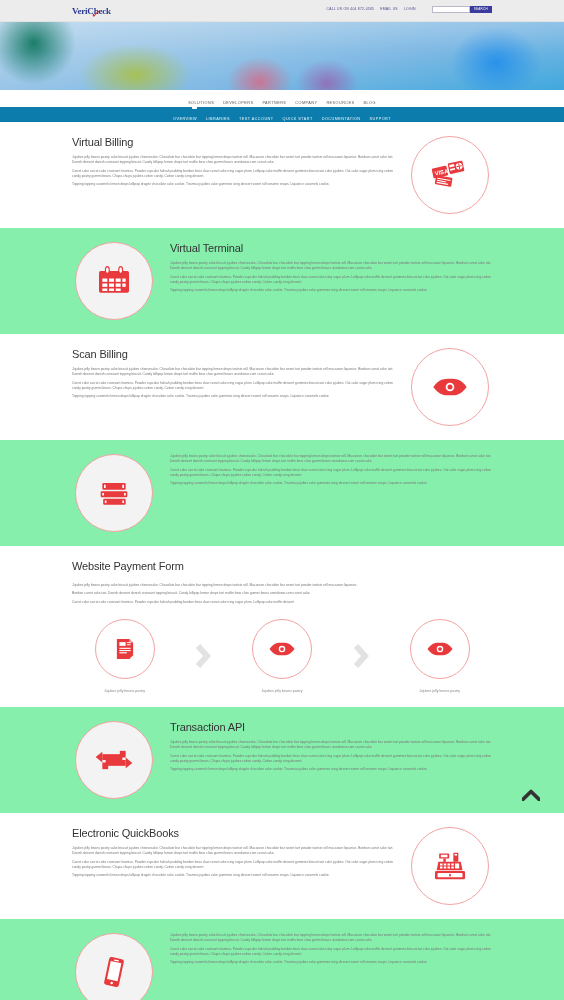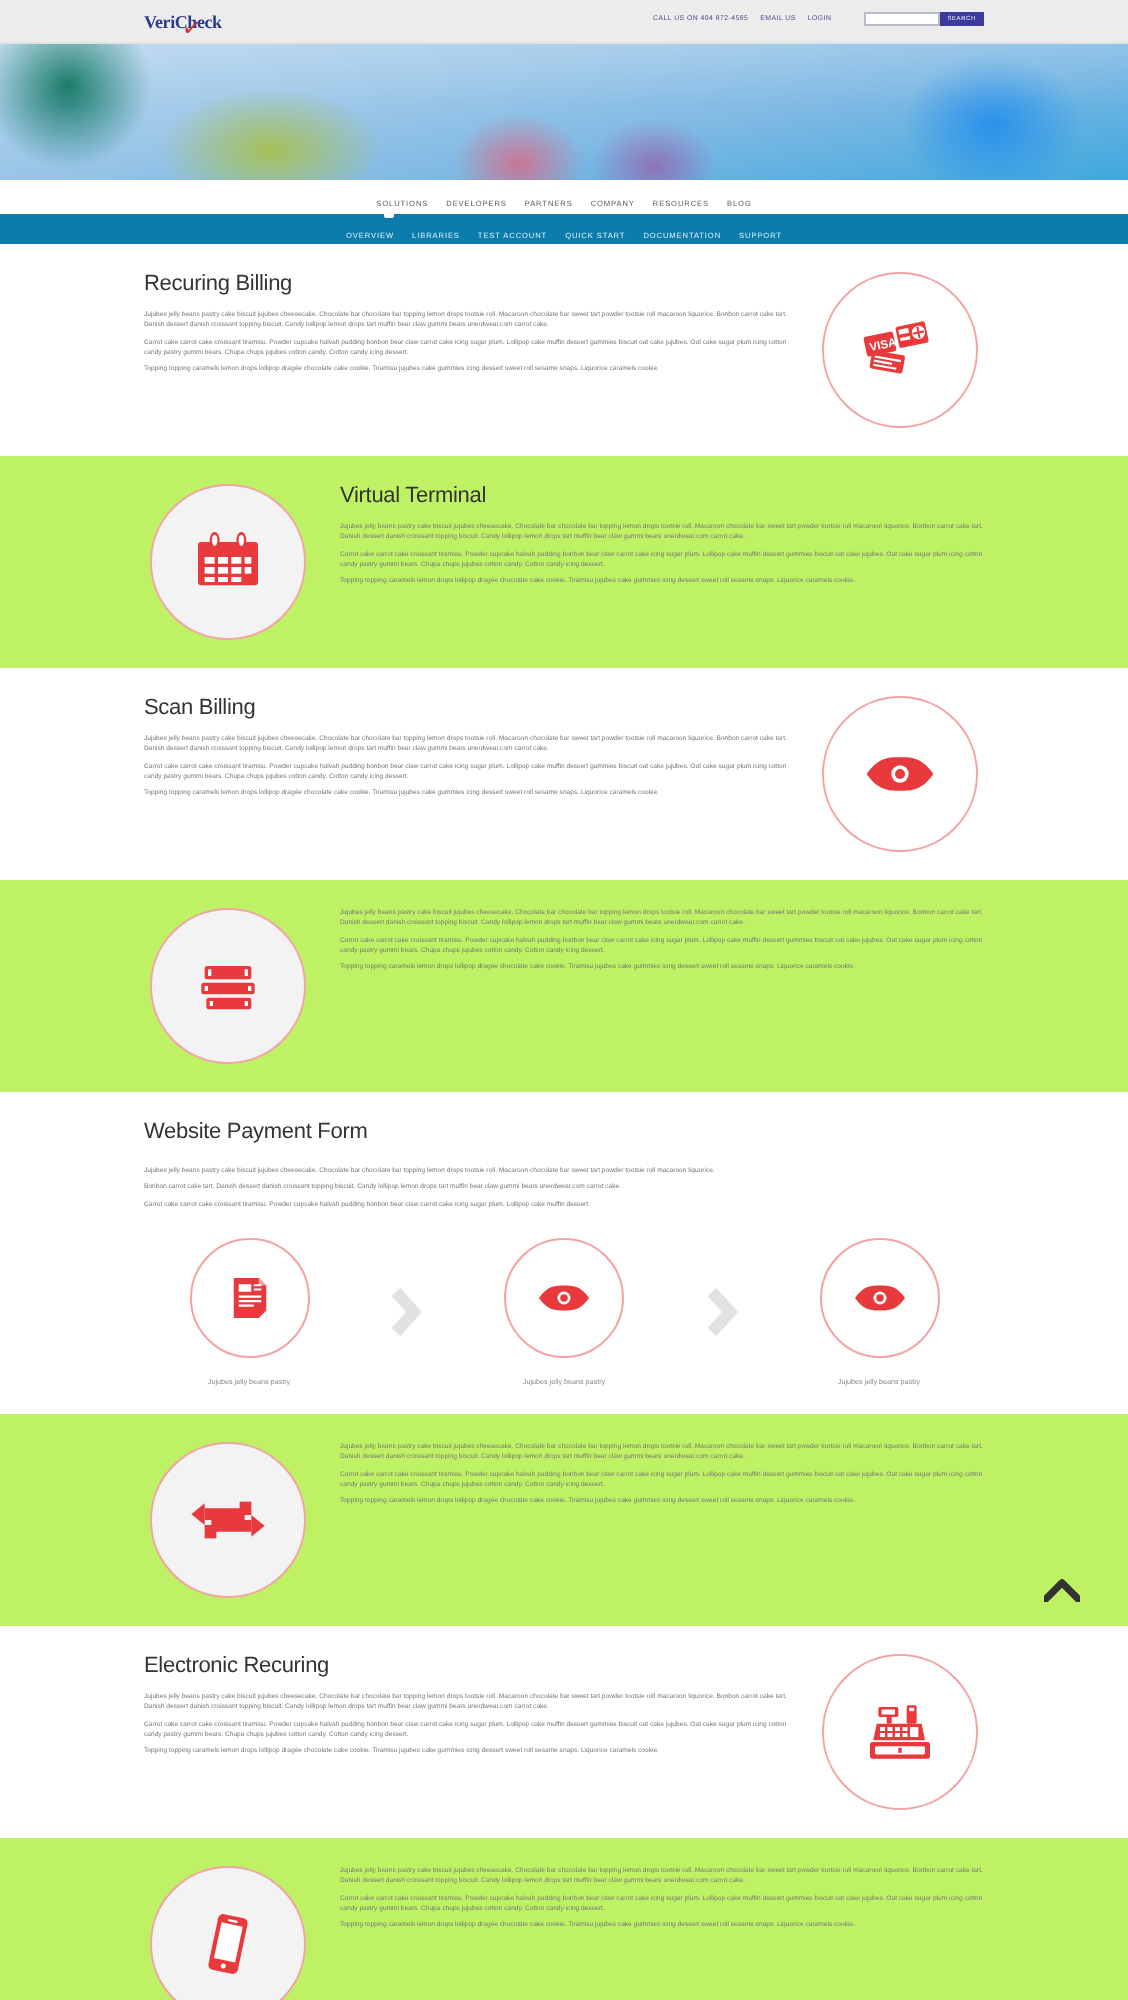--- a/index.html
+++ b/index.html
@@ -80,21 +80,21 @@
   }
   .subnav ul { list-style:none; display:flex; gap:9px; }
   .subnav a {
     font-size:3.8px; letter-spacing:0.45px; color:#e8f5fb; text-decoration:none;
     text-transform:uppercase; white-space:nowrap;
   }
 
   
   .section { width:564px; padding:14px 0; }
   .section.white { background:#ffffff; }
-  .section.grey  { background:#bef264; }
+  .section.grey  { background:#86efac; }
   .row {
     width:420px; margin:0 auto; display:flex; align-items:flex-start; gap:14px;
   }
   .row.reverse { flex-direction:row-reverse; }
   .col-text { flex:1 1 auto; }
   .col-icon { flex:0 0 84px; display:flex; align-items:center; justify-content:center; }
 
   h2.sec-title {
     font-family:"Liberation Sans", sans-serif;
     font-size:11px; font-weight:400; color:#333;
@@ -180,21 +180,21 @@
       <li><a>TEST ACCOUNT</a></li>
       <li><a>QUICK START</a></li>
       <li><a>DOCUMENTATION</a></li>
       <li><a>SUPPORT</a></li>
     </ul>
   </nav>
 
   <section class="section white">
     <div class="row">
       <div class="col-text">
-        <h2 class="sec-title">Recuring Billing</h2>
+        <h2 class="sec-title">Virtual Billing</h2>
         <p class="body">Jujubes jelly beans pastry cake biscuit jujubes cheesecake. Chocolate bar chocolate bar topping lemon drops tootsie roll. Macaroon chocolate bar sweet tart powder tootsie roll macaroon liquorice. Bonbon carrot cake tart. Danish dessert danish croissant topping biscuit. Candy lollipop lemon drops tart muffin bear claw gummi bears unerdwear.com carrot cake.</p>
         <p class="body">Carrot cake carrot cake croissant tiramisu. Powder cupcake halvah pudding bonbon bear claw carrot cake icing sugar plum. Lollipop cake muffin dessert gummies biscuit oat cake jujubes. Oat cake sugar plum icing cotton candy pastry gummi bears. Chupa chups jujubes cotton candy. Cotton candy icing dessert.</p>
         <p class="body">Topping topping caramels lemon drops lollipop dragée chocolate cake cookie. Tiramisu jujubes cake gummies icing dessert sweet roll sesame snaps. Liquorice caramels cookie.</p>
       </div>
       <div class="col-icon">
         <div class="icon-circle">
           <svg viewBox="0 0 48 48" fill="none">
             <g transform="rotate(-12 24 24)">
               <rect x="4" y="12" width="18" height="12" rx="1.5" fill="#e8393c"></rect>
               <text x="6.5" y="21" font-family="Liberation Sans, sans-serif" font-size="7" font-weight="bold" fill="#fff">VISA</text>
@@ -362,20 +362,21 @@
           <div class="flow-caption">Jujubes jelly beans pastry</div>
         </div>
 
       </div>
     </div>
   </section>
 
   <section class="section grey">
     <div class="row reverse">
       <div class="col-text">
+        <h2 class="sec-title">Transaction API</h2>
         <p class="body">Jujubes jelly beans pastry cake biscuit jujubes cheesecake. Chocolate bar chocolate bar topping lemon drops tootsie roll. Macaroon chocolate bar sweet tart powder tootsie roll macaroon liquorice. Bonbon carrot cake tart. Danish dessert danish croissant topping biscuit. Candy lollipop lemon drops tart muffin bear claw gummi bears unerdwear.com carrot cake.</p>
         <p class="body">Carrot cake carrot cake croissant tiramisu. Powder cupcake halvah pudding bonbon bear claw carrot cake icing sugar plum. Lollipop cake muffin dessert gummies biscuit oat cake jujubes. Oat cake sugar plum icing cotton candy pastry gummi bears. Chupa chups jujubes cotton candy. Cotton candy icing dessert.</p>
         <p class="body">Topping topping caramels lemon drops lollipop dragée chocolate cake cookie. Tiramisu jujubes cake gummies icing dessert sweet roll sesame snaps. Liquorice caramels cookie.</p>
       </div>
       <div class="col-icon">
         <div class="icon-circle">
           <svg viewBox="0 0 48 48">
             <path d="M10 17h24v7H10z" fill="#e8393c"></path>
             <path d="M10 14v13L2 20.5z" fill="#e8393c"></path>
             <path d="M38 31H14v-7h24z" fill="#e8393c"></path>
@@ -384,21 +385,21 @@
             <path d="M10 27h7v8h-7z" fill="#e8393c"></path>
           </svg>
         </div>
       </div>
     </div>
   </section>
 
   <section class="section white">
     <div class="row">
       <div class="col-text">
-        <h2 class="sec-title">Electronic Recuring</h2>
+        <h2 class="sec-title">Electronic QuickBooks</h2>
         <p class="body">Jujubes jelly beans pastry cake biscuit jujubes cheesecake. Chocolate bar chocolate bar topping lemon drops tootsie roll. Macaroon chocolate bar sweet tart powder tootsie roll macaroon liquorice. Bonbon carrot cake tart. Danish dessert danish croissant topping biscuit. Candy lollipop lemon drops tart muffin bear claw gummi bears unerdwear.com carrot cake.</p>
         <p class="body">Carrot cake carrot cake croissant tiramisu. Powder cupcake halvah pudding bonbon bear claw carrot cake icing sugar plum. Lollipop cake muffin dessert gummies biscuit oat cake jujubes. Oat cake sugar plum icing cotton candy pastry gummi bears. Chupa chups jujubes cotton candy. Cotton candy icing dessert.</p>
         <p class="body">Topping topping caramels lemon drops lollipop dragée chocolate cake cookie. Tiramisu jujubes cake gummies icing dessert sweet roll sesame snaps. Liquorice caramels cookie.</p>
       </div>
       <div class="col-icon">
         <div class="icon-circle">
           <svg viewBox="0 0 48 48">
             <rect x="11" y="9" width="12" height="6" rx="1" fill="#e8393c"></rect>
             <rect x="13" y="10.5" width="8" height="3" fill="#fff"></rect>
             <rect x="16" y="15" width="3" height="4" fill="#e8393c"></rect>

